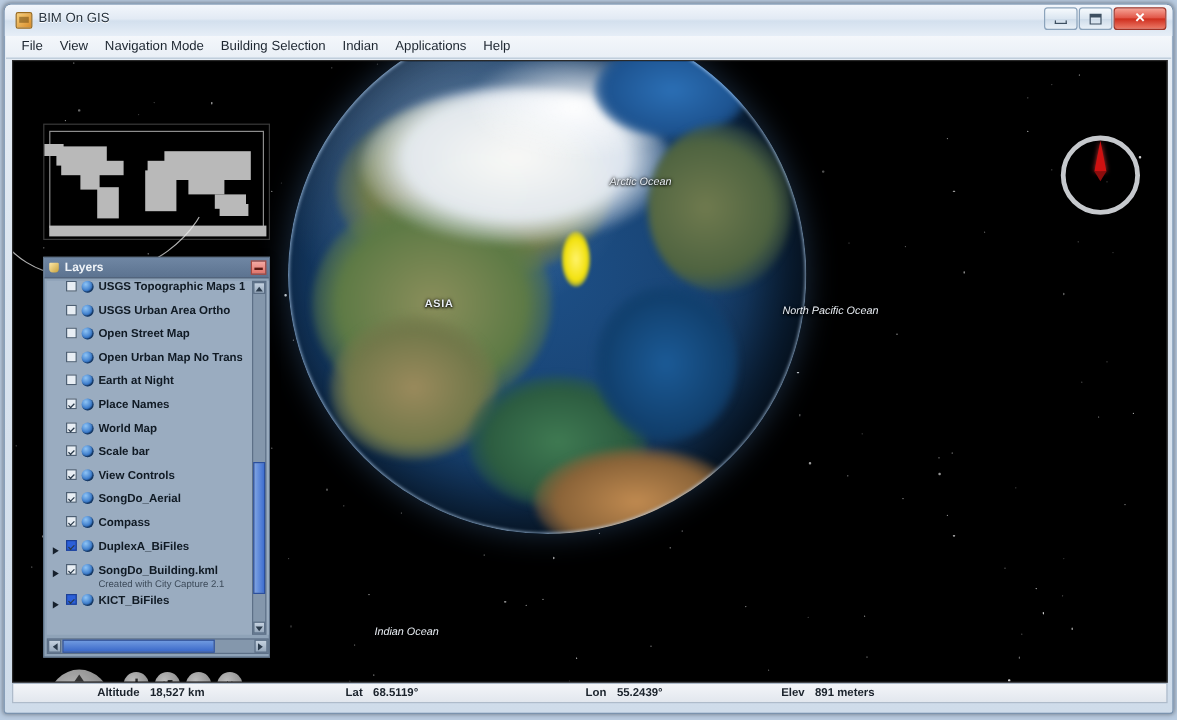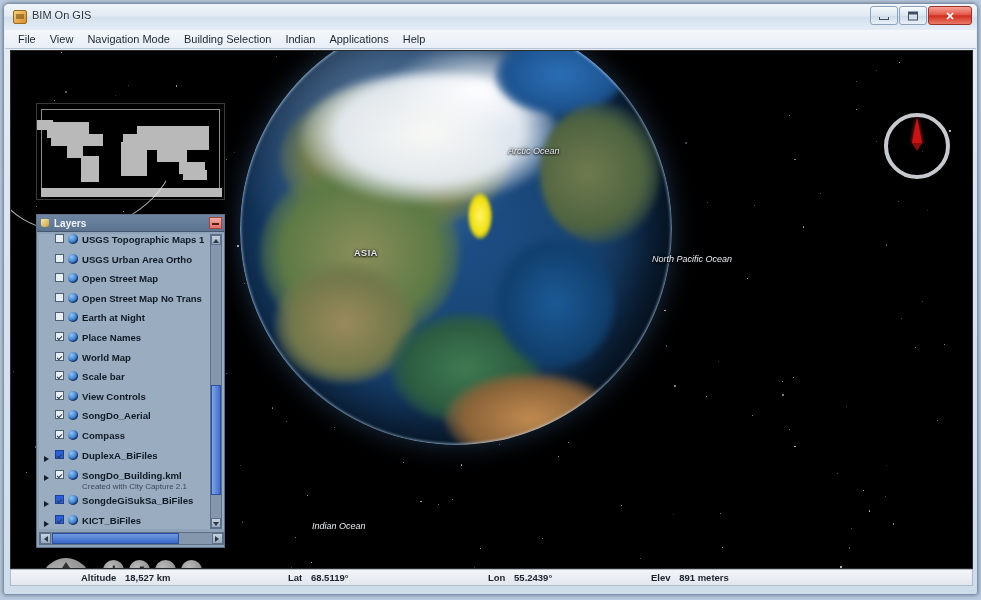--- a/index.html
+++ b/index.html
@@ -527,21 +527,21 @@
               <span class="cb"></span>
               <span class="gico"></span>
               <span class="lcol">
                 <span class="ltxt">Open Street Map</span>
               </span>
             </div>
             <div class="lrow">
               <span class="cb"></span>
               <span class="gico"></span>
               <span class="lcol">
-                <span class="ltxt">Open Street Map No Trans</span>
+                <span class="ltxt">Open Urban Map No Trans</span>
               </span>
             </div>
             <div class="lrow">
               <span class="cb"></span>
               <span class="gico"></span>
               <span class="lcol">
                 <span class="ltxt">Earth at Night</span>
               </span>
             </div>
             <div class="lrow">
@@ -594,28 +594,20 @@
                 <span class="ltxt">DuplexA_BiFiles</span>
               </span>
             </div>
             <div class="lrow sub">
               <span class="expander"></span>
               <span class="cb checked"></span>
               <span class="gico"></span>
               <span class="lcol">
                 <span class="ltxt">SongDo_Building.kml</span>
                 <span class="lsub">Created with City Capture 2.1</span>
-              </span>
-            </div>
-            <div class="lrow">
-              <span class="expander"></span>
-              <span class="cb checked solid"></span>
-              <span class="gico"></span>
-              <span class="lcol">
-                <span class="ltxt">SongdeGiSukSa_BiFiles</span>
               </span>
             </div>
             <div class="lrow">
               <span class="expander"></span>
               <span class="cb checked solid"></span>
               <span class="gico"></span>
               <span class="lcol">
                 <span class="ltxt">KICT_BiFiles</span>
               </span>
             </div>

